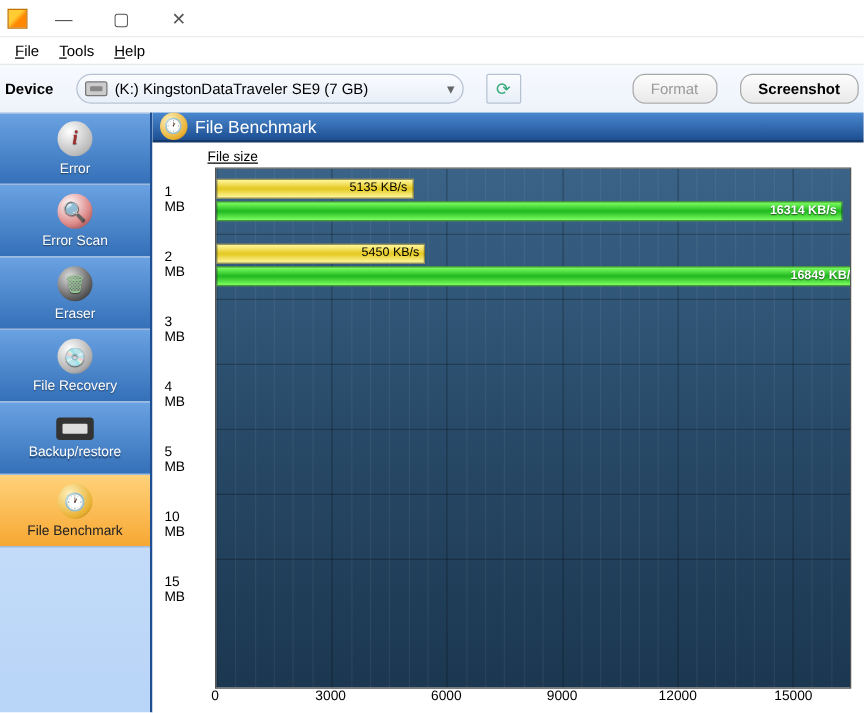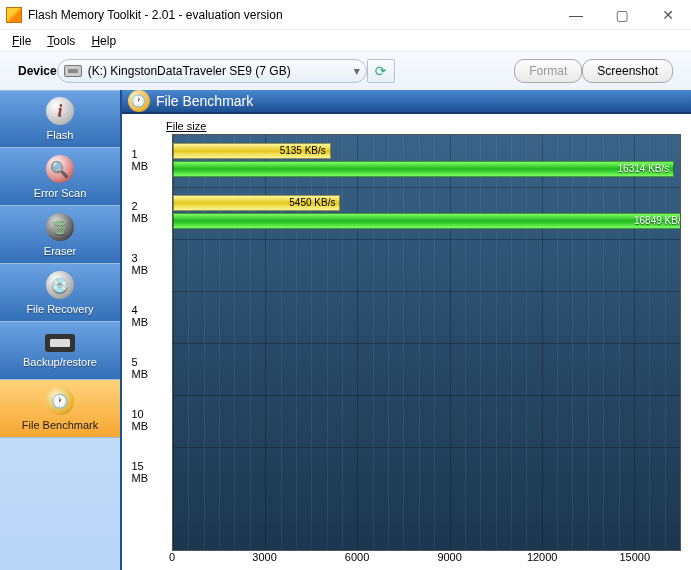--- a/index.html
+++ b/index.html
@@ -8,29 +8,29 @@
   .titlebar { height: 30px; display: flex; align-items: center; padding: 0 0 0 6px; background: #fff; border-bottom: 1px solid #e8e8e8; }
   .titlebar .appicon { width: 16px; height: 16px; background: linear-gradient(135deg,#ffcc33 40%, #ff8800 60%); border:1px solid #c07000; margin-right: 6px; }
   .titlebar .title { flex: 1; font-size: 12px; }
   .winbtns { display: flex; height: 100%; }
   .winbtn { width: 46px; display:flex; align-items:center; justify-content:center; font-size: 14px; color:#555;}
 
   .menubar { height: 22px; display:flex; align-items:center; gap: 4px; padding: 0 6px; background:#fff; border-bottom:1px solid #e8e8e8; font-size:12px;}
   .menubar .menu-item { padding: 0 6px; }
   .menubar .menu-item span.ul { text-decoration: underline; }
 
-  .toolbar { height: 38px; display:flex; align-items:center; gap:0; padding: 0 18px; background: linear-gradient(#f7faff,#eef3fb);}
+  .toolbar { height: 38px; display:flex; align-items:center; gap:18px; padding: 0 4px; background: linear-gradient(#f7faff,#eef3fb);}
   .lbl-device { font-weight: bold; font-size: 12px; }
   .device-select { flex: 0 0 310px; height: 24px; display:flex; align-items:center; padding:0 6px; background:linear-gradient(#fafcff,#e8eff8); border:1px solid #b6c2d2; border-radius:12px; gap:6px; font-size:12px;}
   .device-select .drive-icon { width:18px; height:12px; background:#ccc; border:1px solid #777; border-radius:2px; position:relative;}
   .device-select .drive-icon::after{content:"";position:absolute;left:3px;top:3px;width:10px;height:4px;background:#888;border-radius:1px;}
   .device-select .dd { margin-left:auto; color:#666;}
   .btn { height:24px; padding:0 14px; background:linear-gradient(#fdfdfd,#e9e9e9); border:1px solid #a9a9a9; border-radius:10px; font-size:12px; display:flex; align-items:center;}
   .btn.disabled { color:#999; }
-  .btn.screenshot { font-weight:400; }
+  .btn.screenshot { font-weight:700; }
   .iconbtn { width:28px; height:24px; display:flex; align-items:center; justify-content:center; border:1px solid #b6c2d2; background:linear-gradient(#fafcff,#e8eff8); border-radius:2px; color:#3a7; font-size:14px;}
 
   .main { display:flex; height: calc(570px - 30px - 22px - 38px); }
 
   .sidebar { width: 122px; display:flex; flex-direction:column; background: linear-gradient(#dfeeff, #b8d4f7); border-right: 2px solid #1d4f92; }
   .side-item { height: 58px; display:flex; flex-direction:column; align-items:center; justify-content:center; gap:4px; border-bottom:1px solid #9bb8dd; font-size:11px; color:#fff; text-shadow: 0 1px 1px rgba(0,0,0,.5); background: linear-gradient(#6aa2e2,#3470b8); cursor:pointer;}
   .side-item.first { border-top: 1px solid #9bb8dd;}
   .side-item.selected { background: linear-gradient(#ffd27a,#f7a732); color:#222; text-shadow:none;}
   .side-icon { width:28px; height:28px; border-radius:50%; display:flex; align-items:center; justify-content:center; font-size:16px; color:#333; background: radial-gradient(circle at 35% 30%, #fff, #bbb 70%, #888);}
   .side-icon.info::after{content:"i"; font-style:italic; font-family:Georgia,serif; font-weight:bold; color:#a03030;}
@@ -60,41 +60,40 @@
   .yaxis .ylabel { height:52px; display:flex; align-items:center; justify-content:flex-end; padding-right:24px; font-size:11px;}
   .plot-col { flex:1; }
   .plot { height: 417px; position:relative; background: linear-gradient(#3a6387,#284a68 50%,#1c3750); border:1px solid #555; overflow:hidden;}
   .gridlines { position:absolute; inset:0; }
   .vline { position:absolute; top:0; bottom:0; width:1px; background: rgba(255,255,255,.06);}
   .vline.major { background: rgba(0,0,0,.25);}
   .hline { position:absolute; left:0; right:0; height:1px; background: rgba(0,0,0,.25);}
 
   .bar { position:absolute; height:16px; left:0; border:1px solid rgba(0,0,0,.4);}
   .bar.write { background: linear-gradient(#fff79a,#e4c81f,#fff79a); }
-  .bar.read  { background: linear-gradient(#7cff60,#1fb81f,#7cff60); }
+  .bar.read  { background: linear-gradient(#7cff60,#1fb81f,#7cff60); font-weight: bold; }
   .bar .val { position:absolute; right:4px; top:0; line-height:14px; font-size:10px; color:#000; white-space:nowrap;}
   .bar.read .val { color:#fff; text-shadow:0 1px 1px rgba(0,0,0,.6);}
 
   .xaxis { display:flex; position:relative; height:16px;}
   .xticks { position:relative; flex:1;}
   .xtick { position:absolute; top:0; font-size:11px; transform:translateX(-50%);}
   .legend-row { display:flex; align-items:flex-start; padding-top:2px;}
   .legend { padding-left:40px; font-size:11px; line-height:15px;}
   .sw { display:inline-block; width:10px; height:10px; border:1px solid #333; margin-right:4px; vertical-align:middle;}
   .sw.read { background:#2ecc2e;}
   .sw.write{ background:#f5e03b;}
   .stopbtn-wrap { margin-left:auto; padding-right:18px; padding-top:6px;}
   .btn.stop { padding: 2px 28px; border:1px solid #2a4ea0; box-shadow: 0 0 0 1px #7aa7e0 inset;}
 </style>
 </head>
 <body>
 
 <div class="titlebar">
   <div class="appicon"></div>
-  <div class="title">Flash Memory Toolkit - 2.01 - evaluation version</div>
   <div class="winbtns">
     <div class="winbtn">—</div>
     <div class="winbtn">▢</div>
     <div class="winbtn">✕</div>
   </div>
 </div>
 
 <div class="menubar">
   <div class="menu-item"><span class="ul">F</span><span>ile</span></div>
   <div class="menu-item"><span class="ul">T</span>ools</div>
@@ -111,21 +110,21 @@
   <div class="iconbtn">⟳</div>
   <div style="flex:1"></div>
   <div class="btn disabled">Format</div>
   <div class="btn screenshot">Screenshot</div>
 </div>
 
 <div class="main">
   <div class="sidebar">
     <div class="side-item first">
       <div class="side-icon info"></div>
-      <span>Flash</span>
+      <span>Error</span>
     </div>
     <div class="side-item">
       <div class="side-icon scan"></div>
       <span>Error Scan</span>
     </div>
     <div class="side-item">
       <div class="side-icon eraser"></div>
       <span>Eraser</span>
     </div>
     <div class="side-item">

